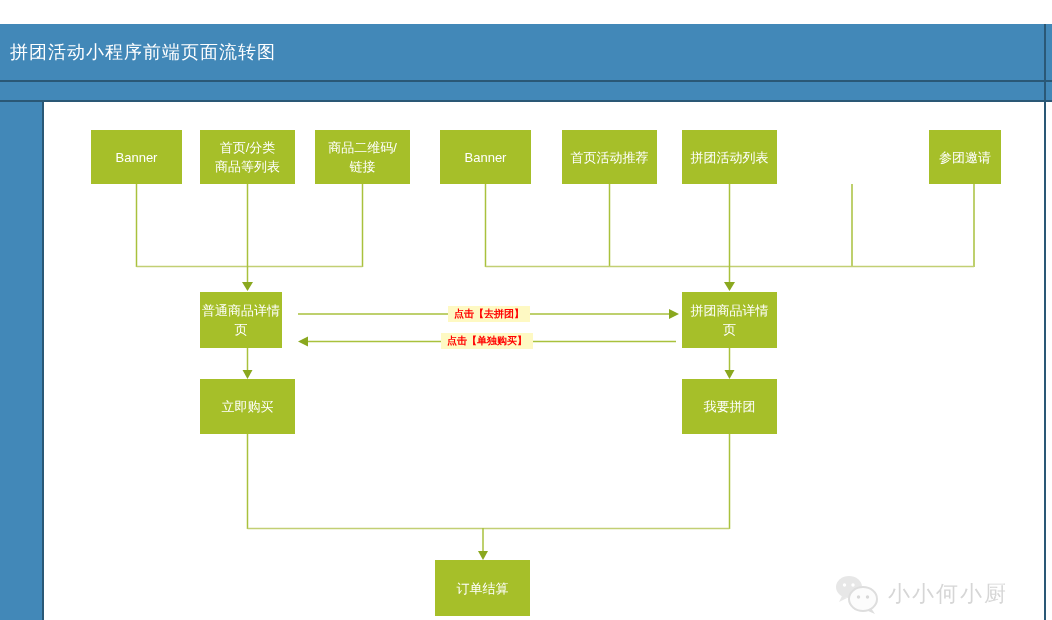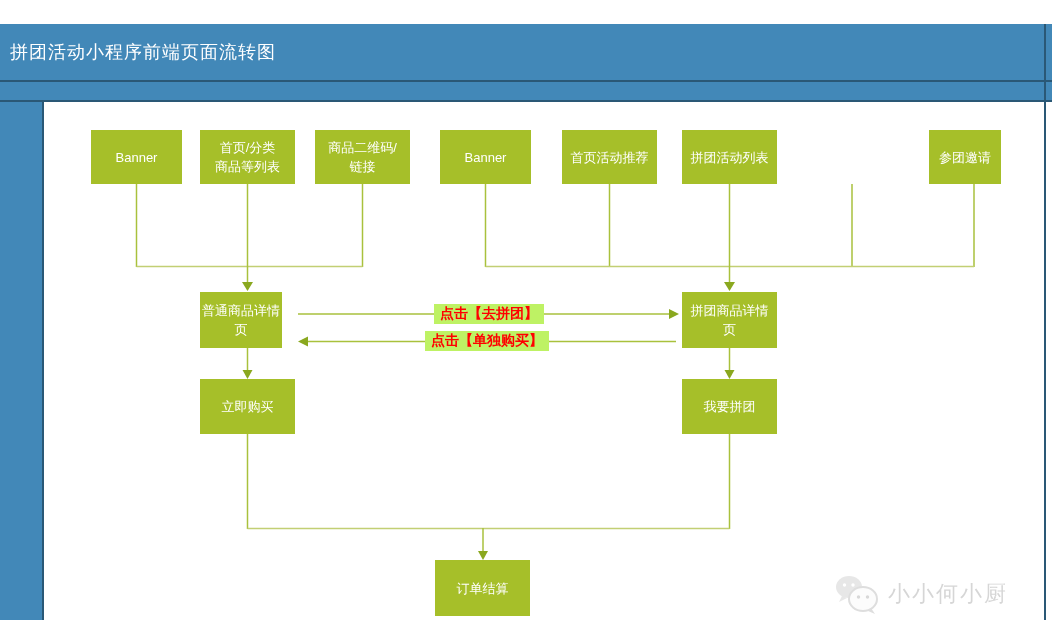--- a/index.html
+++ b/index.html
@@ -48,21 +48,21 @@
   .n-normal-detail{left:200px;top:268px;width:82px;height:56px;}
   .n-group-detail{left:682px;top:268px;width:95px;height:56px;}
   .n-buy-now{left:200px;top:355px;width:95px;height:55px;}
   .n-want-group{left:682px;top:355px;width:95px;height:55px;}
   .n-order{left:435px;top:536px;width:95px;height:56px;}
   
   .wires{position:absolute;left:0;top:0;width:1052px;height:620px;pointer-events:none;}
   
   .edge-label{
     position:absolute;transform:translate(-50%,-50%);
-    background:#bef264;color:#ff0000;font-size:14px;font-weight:bold;
+    background:#fef9c3;color:#ff0000;font-size:10px;font-weight:bold;
     padding:1px 6px;white-space:nowrap;
   }
   .el-go-group{left:489px;top:290px;}
   .el-buy-alone{left:487px;top:317px;}
   
   .watermark{
     position:absolute;left:834px;top:548px;height:44px;
     display:flex;align-items:center;gap:8px;
   }
   .watermark .wm-text{

